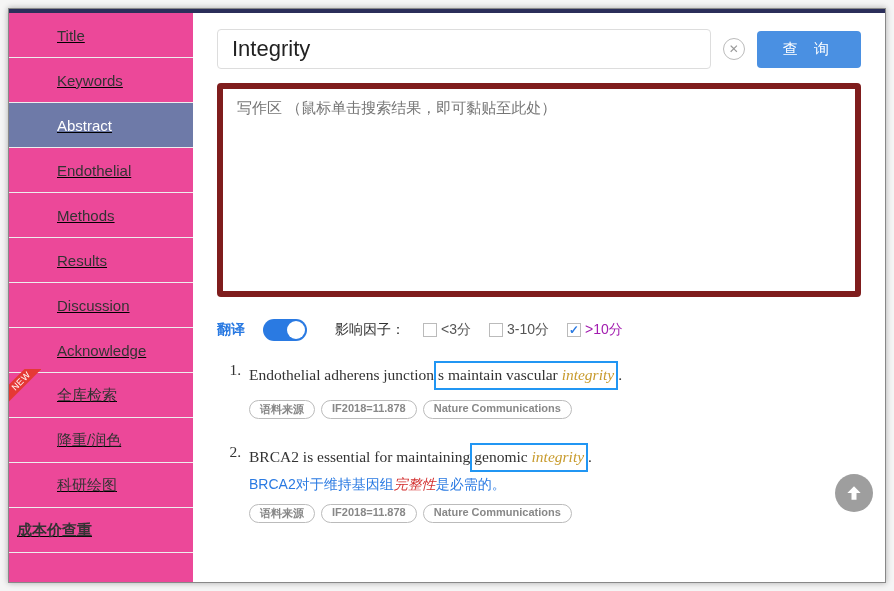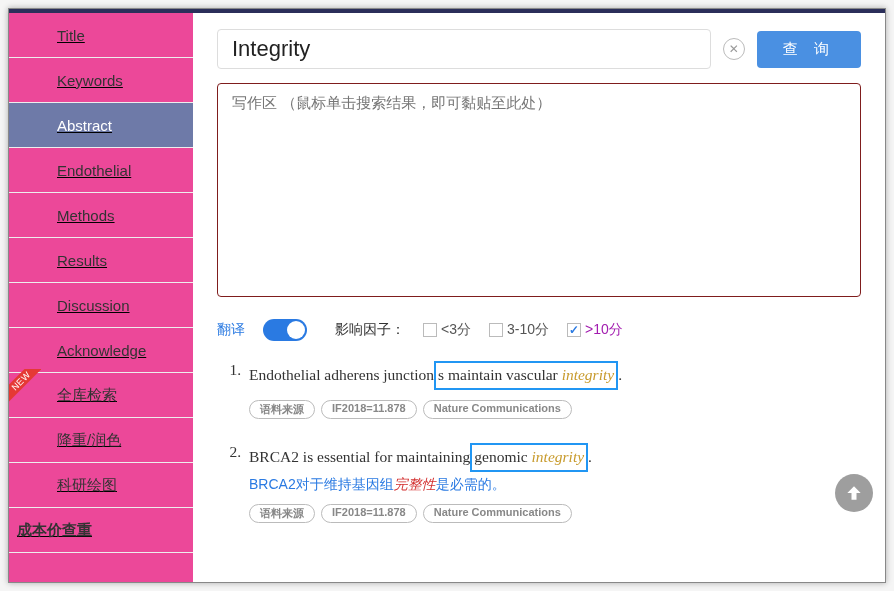--- a/index.html
+++ b/index.html
@@ -11,23 +11,23 @@
   .side-item { height: 45px; display: flex; align-items: center; padding-left: 48px; border-bottom: 1px solid #eee; font-size: 15px; color: #333; cursor: pointer; position: relative; }
   .side-item.active { background: #6e7aa8; color: #fff; }
   .side-item.bold { font-weight: bold; padding-left: 8px; }
   .new-badge { position: absolute; left: -4px; top: -4px; width: 36px; height: 36px; overflow: hidden; }
   .new-badge span { position: absolute; left: -14px; top: 6px; width: 60px; background: #e53935; color: #fff; font-size: 9px; text-align: center; transform: rotate(-45deg); line-height: 12px; letter-spacing: 0.5px; }
   .main { flex: 1; padding: 16px 24px 0 24px; overflow: hidden; }
   .searchrow { display: flex; align-items: center; gap: 12px; margin-bottom: 14px; }
   .search-input { flex: 1; height: 40px; border: 1px solid #ddd; border-radius: 4px; padding: 0 14px; font-size: 22px; color: #222; outline: none; }
   .clear-btn { width: 22px; height: 22px; border: 1px solid #bbb; border-radius: 50%; display: flex; align-items: center; justify-content: center; color: #999; font-size: 12px; cursor: pointer; background: #fff; }
   .query-btn { height: 37px; padding: 0 26px; background: #4a90e2; color: #fff; border: none; border-radius: 4px; font-size: 15px; letter-spacing: 6px; cursor: pointer; }
-  .writearea { width: 100%; height: 214px; border: 1px solid #7f1d1d; border-radius: 4px; padding: 10px 14px; font-size: 15px; color: #aaa; resize: none; outline: none; font-family: inherit; }
+  .writearea { width: 100%; height: 214px; border: 6px solid #7f1d1d; border-radius: 4px; padding: 10px 14px; font-size: 15px; color: #aaa; resize: none; outline: none; font-family: inherit; }
   .filterrow { display: flex; align-items: center; gap: 18px; margin: 18px 0 20px 0; font-size: 14px; }
-  .filterrow .lbl-blue { color: #2a7ae2; }
+  .filterrow .lbl-blue { color: #2a7ae2; font-weight: bold; }
   .toggle { width: 44px; height: 22px; background: #2a7ae2; border-radius: 11px; position: relative; cursor: pointer; }
   .toggle .knob { position: absolute; right: 2px; top: 2px; width: 18px; height: 18px; background: #fff; border-radius: 50%; }
   .if-label { color: #333; margin-left: 10px; }
   .chk { width: 14px; height: 14px; border: 1px solid #bbb; display: inline-flex; align-items: center; justify-content: center; vertical-align: middle; margin-right: 4px; background: #fff; }
   .chk.checked::after { content: "✓"; color: #2a7ae2; font-size: 12px; line-height: 1; font-weight: bold; }
   .chk-text { color: #555; }
   .chk-text.blue { color: #a21caf; }
   .results { font-family: Georgia, "Times New Roman", serif; font-size: 15.5px; color: #333; }
   .res-item { margin-bottom: 24px; }
   .res-line { display: flex; }

